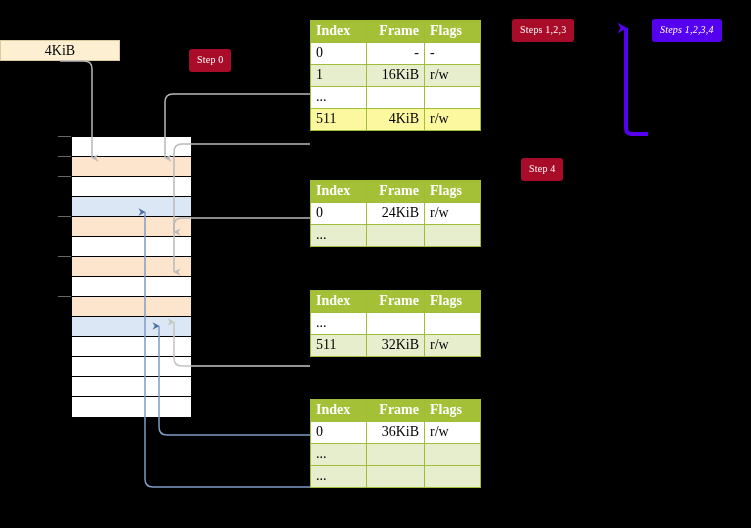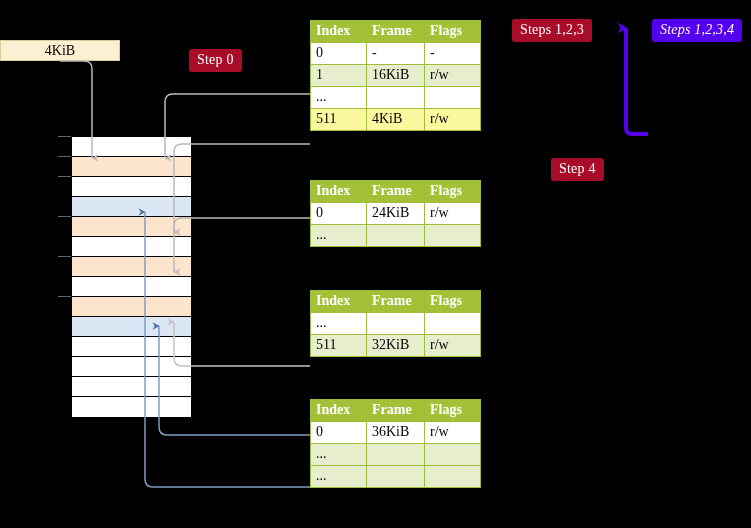--- a/index.html
+++ b/index.html
@@ -13,21 +13,21 @@
   #canvas {
     position: relative;
     width: 751px; height: 528px;
     background: #000000;
   }
 
   
   .badge {
     position: absolute;
     color: #ffffff;
-    font-size: 14px;
+    font-size: 10px;
     line-height: 18px;
     padding: 2px 8px 3px 8px;
     border-radius: 3px;
     white-space: nowrap;
     letter-spacing: 0.2px;
   }
   .badge.red  { background: #a80c28; }
   .badge.blue { background: #5500ee; font-style: italic; }
 
   
@@ -61,21 +61,21 @@
   }
   .ptable th {
     background: #a4c037;
     color: #ffffff;
     font-weight: bold;
     font-size: 14px;
   }
   .ptable tr.alt td { background: #e7eece; }
   .ptable td.hl { background: #fcf8a0; }
   .ptable .c-index { width: 56px; }
-  .ptable .c-frame { width: 58px; }
+  .ptable .c-frame { width: 58px; text-align: right; }
   .ptable .c-flags { width: 56px; }
 
   
   #memgrid {
     position: absolute;
     left: 71px; top: 136px;
     width: 119px; height: 279px;
     border: 1px solid #000000;
     background: #ffffff;
   }
@@ -235,21 +235,21 @@
             <td class="c-flags"></td>
           </tr>
         </tbody>
       </table>
     </div>
 
   <div id="badges-host">
       <div class="badge red" style="left: 189px; top: 41px; background: rgb(168, 12, 40); margin-top: 8px;">Step 0</div>
       <div class="badge red" style="left: 512px; top: 19px; background: rgb(168, 12, 40);">Steps 1,2,3</div>
       <div class="badge blue" style="left: 652px; top: 19px; background: rgb(85, 0, 238);">Steps 1,2,3,4</div>
-      <div class="badge red" style="left: 551px; top: 158px; background: rgb(168, 12, 40);">Step 4</div>
+      <div class="badge red" style="left: 521px; top: 158px; background: rgb(168, 12, 40);">Step 4</div>
     </div>
 
   <svg id="wires" viewBox="0 0 751 528" xmlns="http://www.w3.org/2000/svg">
     <defs>
       <marker id="gray-arrow-down" markerWidth="9" markerHeight="9" refX="4.5" refY="7.5" orient="auto" markerUnits="userSpaceOnUse">
         <path d="M0.8,1 L4.5,8 L8.2,1 L4.5,3.2 Z" fill="#b9b9b9"></path>
       </marker>
       <marker id="blue-arrow-up" markerWidth="9" markerHeight="9" refX="4.5" refY="7.5" orient="auto" markerUnits="userSpaceOnUse">
         <path d="M0.8,1 L4.5,8 L8.2,1 L4.5,3.2 Z" fill="#4a6fa5"></path>
       </marker>

